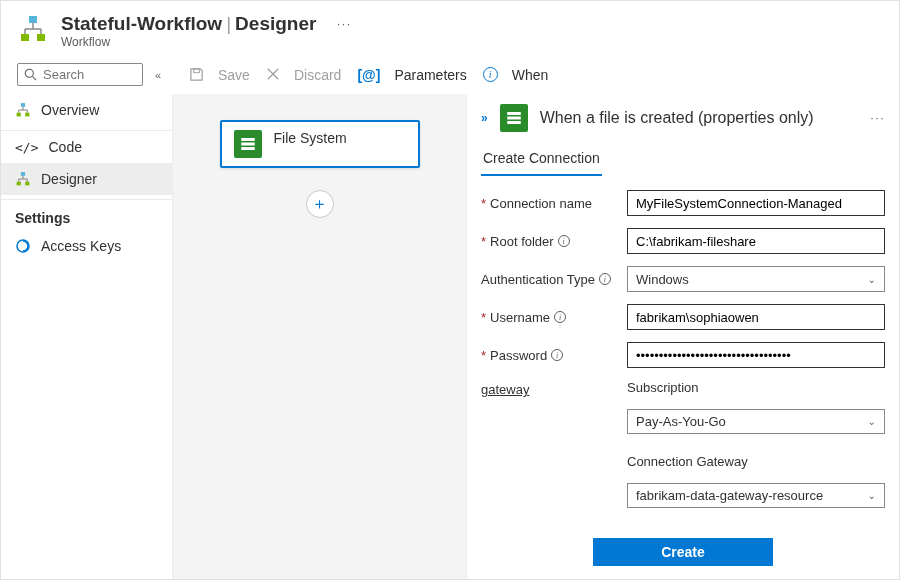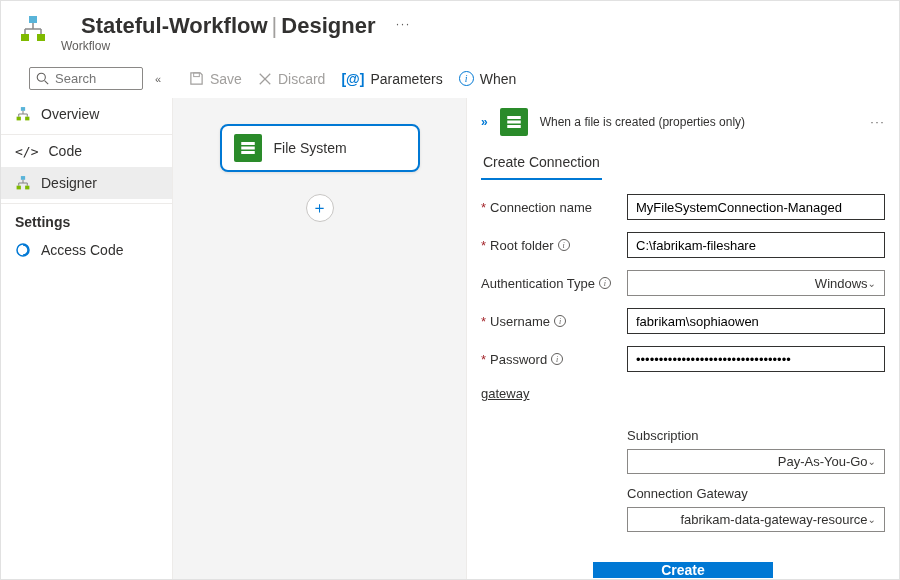--- a/index.html
+++ b/index.html
@@ -1,58 +1,58 @@
 <!DOCTYPE html>
 <html><head>
 <meta charset="utf-8">
 <style>
   * { box-sizing: border-box; margin: 0; padding: 0; font-family: "Segoe UI", Arial, sans-serif; }
   body { width: 900px; height: 580px; background: #fff; color: #323130; font-size: 13px; overflow: hidden; border: 1px solid #e1e1e1; }
   .header { display: flex; align-items: flex-start; padding: 12px 16px 6px 16px; gap: 12px; }
   .header .logo { width: 32px; height: 32px; display:flex; align-items:center; justify-content:center; }
-  .header .title-block h1 { font-size: 22px; font-weight: 600; color:#323130;margin-left:20px; }
+  .header .title-block h1 { font-size: 19px; font-weight: 600; color:#323130; }
   .header .title-block h1 .sep { font-weight: 300; color:#a19f9d; margin:0 4px;}
   .header .subtitle { font-size: 12px; color:#605e5c; }
   .header .more { margin-left: 8px; color:#605e5c; padding-top:4px; font-size:12px; letter-spacing:1px;}
   .top-row { display:flex; }
-  .search-row { padding: 8px 8px 8px 28px; display:flex; align-items:center; gap:8px; }
+  .search-row { padding: 8px 8px 8px 16px; display:flex; align-items:center; gap:8px; }
   .search-box { flex:1; border:1px solid #8a8886; border-radius:2px; display:flex; align-items:center; padding:3px 6px; gap:6px; min-width:0;}
   .search-box input { border:none; outline:none; font-size:13px; flex:1; min-width:0; color:#605e5c;}
   .collapse-chevron { color:#605e5c; font-size:11px; padding:4px; }
   .toolbar { display:flex; align-items:center; gap:16px; padding:8px 16px; color:#a19f9d; }
-  .toolbar .tb-item { display:flex; align-items:center; gap:6px; font-size:14px; }
+  .toolbar .tb-item { display:flex; align-items:flex-start; gap:14px; font-size:14px; }
   .toolbar .tb-item.active { color:#323130; }
   .toolbar .tb-item.blue { color:#0078d4; }
   .main { display:flex; height: calc(580px - 92px); }
   .sidebar { width: 172px; border-right:1px solid #edebe9; display:flex; flex-direction:column; }
   .sidebar .nav-item { display:flex; align-items:center; gap:10px; padding:8px 14px; font-size:14px; cursor:pointer; }
   .sidebar .nav-item.selected { background:#ededed; }
   .sidebar .section-hdr { padding:10px 14px 4px 14px; font-size:14px; font-weight:600; color:#323130; }
   .sidebar .section-divider { border-top:1px solid #edebe9; margin-top:4px;}
   .canvas { flex:1; background:#f4f4f4; display:flex; border-right:1px solid #edebe9; position:relative; padding-top:26px;}
   .canvas-inner { margin:0 auto; display:flex; flex-direction:column; align-items:center; width:100%; }
-  .fs-card { width:200px; background:#fff; border:2px solid #0078d4; border-radius:8px; display:flex; align-items:center; gap:12px; padding:8px 12px; box-shadow:0 1px 3px rgba(0,0,0,0.1);}
+  .fs-card { width:200px; background:#fff; border:2px solid #0078d4; border-radius:2px; display:flex; align-items:flex-start; gap:12px; padding:8px 12px; box-shadow:0 1px 3px rgba(0,0,0,0.1);}
   .fs-card .fs-icon { width:28px; height:28px; background:#2a8b2a; border-radius:2px; display:flex; align-items:center; justify-content:center;}
   .fs-card .fs-label { font-size:14px; color:#323130;}
   .add-circle { margin-top:22px; width:28px; height:28px; border:1px solid #c8c6c4; border-radius:50%; background:#fff; display:flex; align-items:center; justify-content:center; color:#0078d4; font-size:16px;}
   .panel { width:432px; display:flex; flex-direction:column; overflow:auto; }
   .panel-header { display:flex; align-items:center; padding:10px 14px; gap:12px; }
   .panel-header .expand { color:#0078d4; font-size:12px; font-weight:bold;}
   .panel-header .ph-icon { width:28px; height:28px; background:#2a8b2a; border-radius:2px; display:flex; align-items:center; justify-content:center;}
-  .panel-header .ph-title { font-size:12px; flex:1;}
+  .panel-header .ph-title { font-size:16px; flex:1;}
   .panel-header .ph-more { color:#605e5c; letter-spacing:1px; font-size:12px;}
   .panel-tab { padding: 0 14px; }
   .panel-tab span { display:inline-block; padding:8px 2px; font-size:14px; color:#323130; border-bottom:2px solid #0078d4;}
   .form { padding: 14px 14px; display:flex; flex-direction:column; gap:12px;}
   .form-row { display:flex; align-items:center; gap:8px;}
   .form-row .label { width:138px; font-size:13px; color:#323130; display:flex; align-items:center; gap:4px;}
   .form-row .label .req { color:#a4262c; }
   .form-row .info-i { width:12px; height:12px; border:1px solid #605e5c; border-radius:50%; display:inline-flex; align-items:center; justify-content:center; font-size:8px; color:#605e5c; font-style:italic; font-family:serif;}
   .form-row input, .form-row .select { flex:1; border:1px solid #323130; padding:4px 8px; font-size:13px; height:26px; }
-  .form-row .select { display:flex; align-items:center; justify-content:flex-end; border-color:#8a8886;}
+  .form-row .select { display:flex; align-items:center; justify-content:space-between; border-color:#8a8886;}
   .form-row .select .chev { font-size:10px; color:#605e5c;}
   .create-btn { margin: 16px auto 16px auto; width:180px; height:32px; background:#0078d4; color:#fff; border:none; font-size:14px; font-weight:600; cursor:pointer;}
   .icon-svg { display:block; }
 </style>
 </head>
 <body>
 
 <div class="header">
   <div class="logo">
     <svg class="icon-svg" width="30" height="30" viewBox="0 0 30 30">
@@ -146,21 +146,21 @@
         </svg>
       <span>Designer</span>
     </div>
     <div class="section-divider"></div>
     <div class="section-hdr">Settings</div>
     <div class="nav-item">
       <svg width="16" height="16" viewBox="0 0 16 16">
           <circle cx="8" cy="8" r="6" fill="none" stroke="#0078d4" stroke-width="1.5"></circle>
           <path d="M8 3 a5 5 0 0 1 0 10" fill="none" stroke="#0078d4" stroke-width="1.5"></path>
         </svg>
-      <span>Access Code</span>
+      <span>Access Keys</span>
     </div>
   </div>
 
   <div class="canvas">
     <div class="canvas-inner">
       <div class="fs-card">
         <div class="fs-icon">
           <svg width="18" height="18" viewBox="0 0 24 24">
               <rect x="3" y="4" width="18" height="4" fill="#fff"></rect>
               <rect x="3" y="10" width="18" height="4" fill="#fff"></rect>
@@ -231,21 +231,21 @@
             <span class="req">*</span>
             <span>Password</span> 
             <span class="info-i">i</span>
           </div>
         <input type="text" value="••••••••••••••••••••••••••••••••••" style="">
       </div>
       <div class="form-row" style="align-items:flex-start;">
         <div class="label" style="padding-top:2px;text-decoration:underline;">
             <span>gateway</span>
           </div>
-        <div style="flex:1; display:flex; flex-direction:column; gap:6px;margin-top:44px;">
+        <div style="flex:1; display:flex; flex-direction:column; gap:14px;">
           <div class="sub-label">Subscription</div>
           <div class="select">
             <span>Pay-As-You-Go</span>
             <span class="chev">⌄</span>
           </div>
           <div class="sub-label" style="margin-top:6px;">Connection Gateway</div>
           <div class="select">
             <span>fabrikam-data-gateway-resource</span>
             <span class="chev">⌄</span>
           </div>

